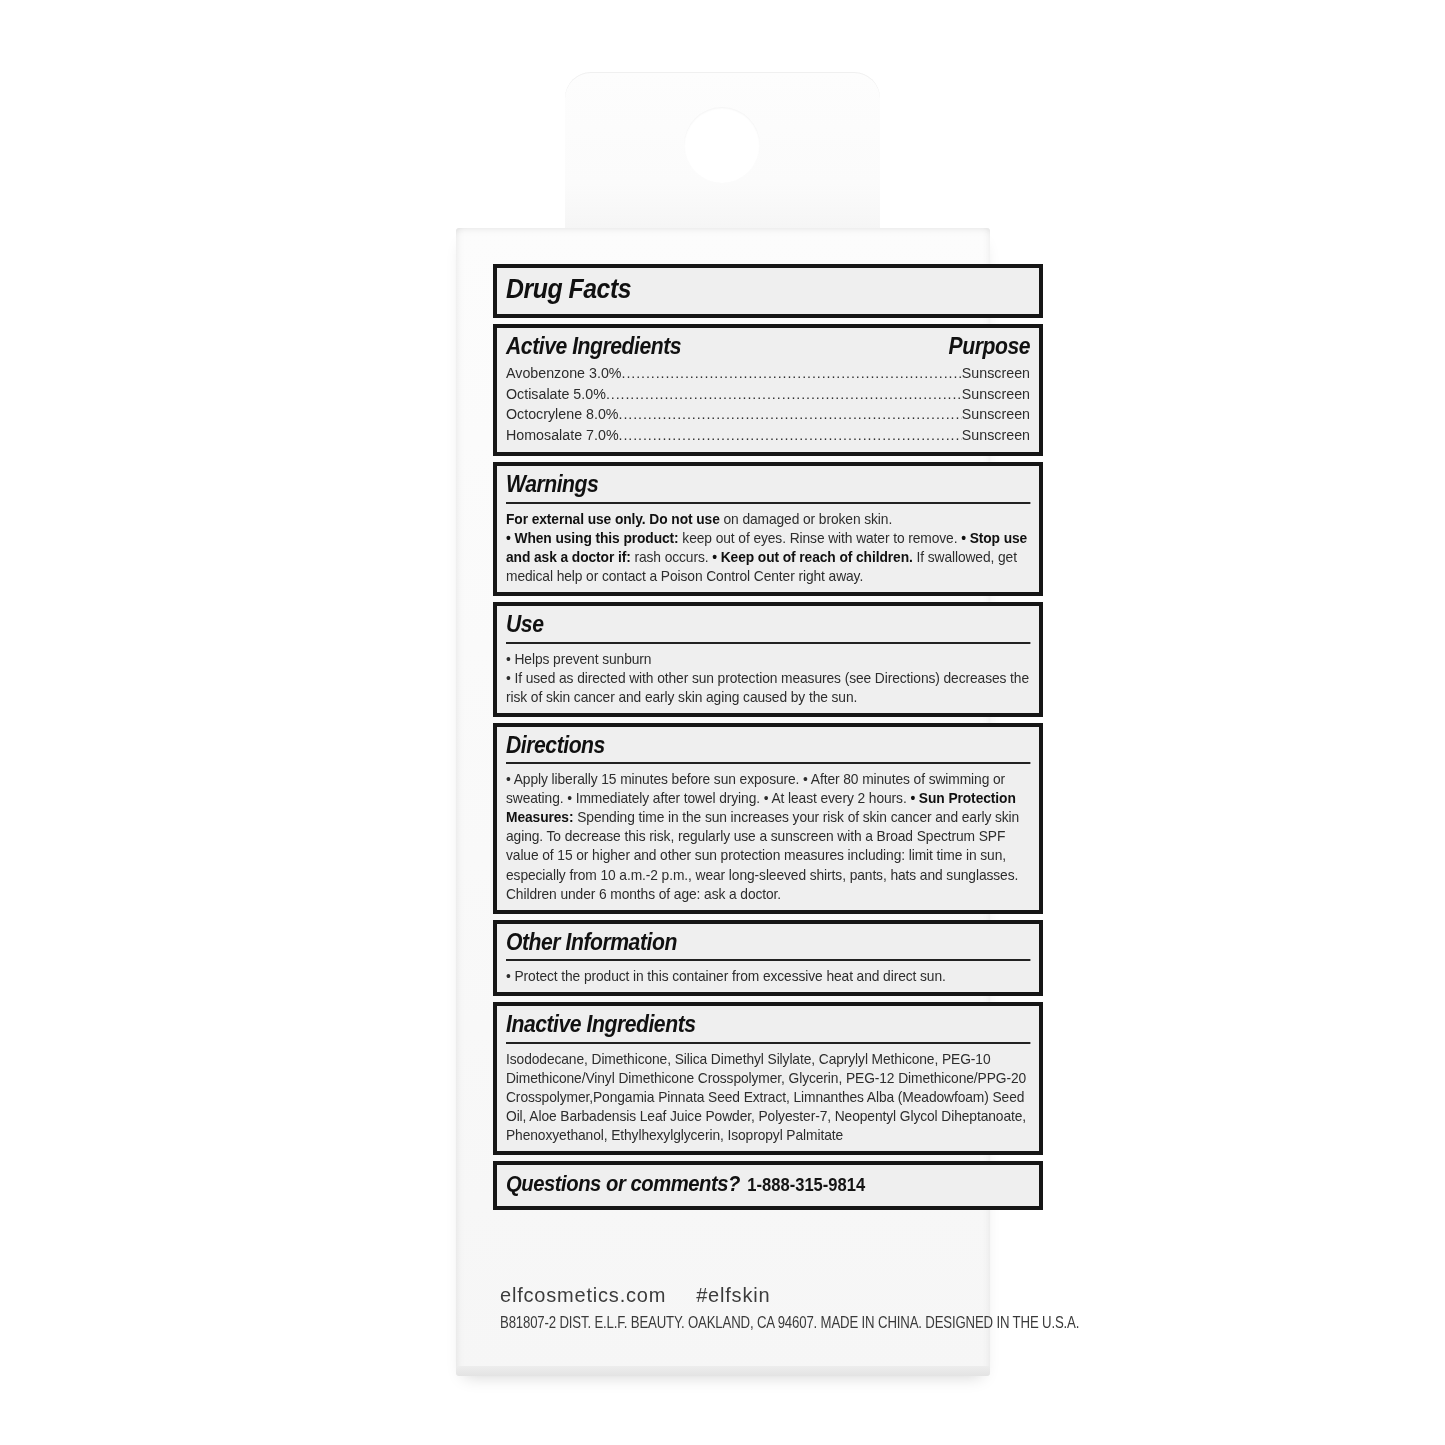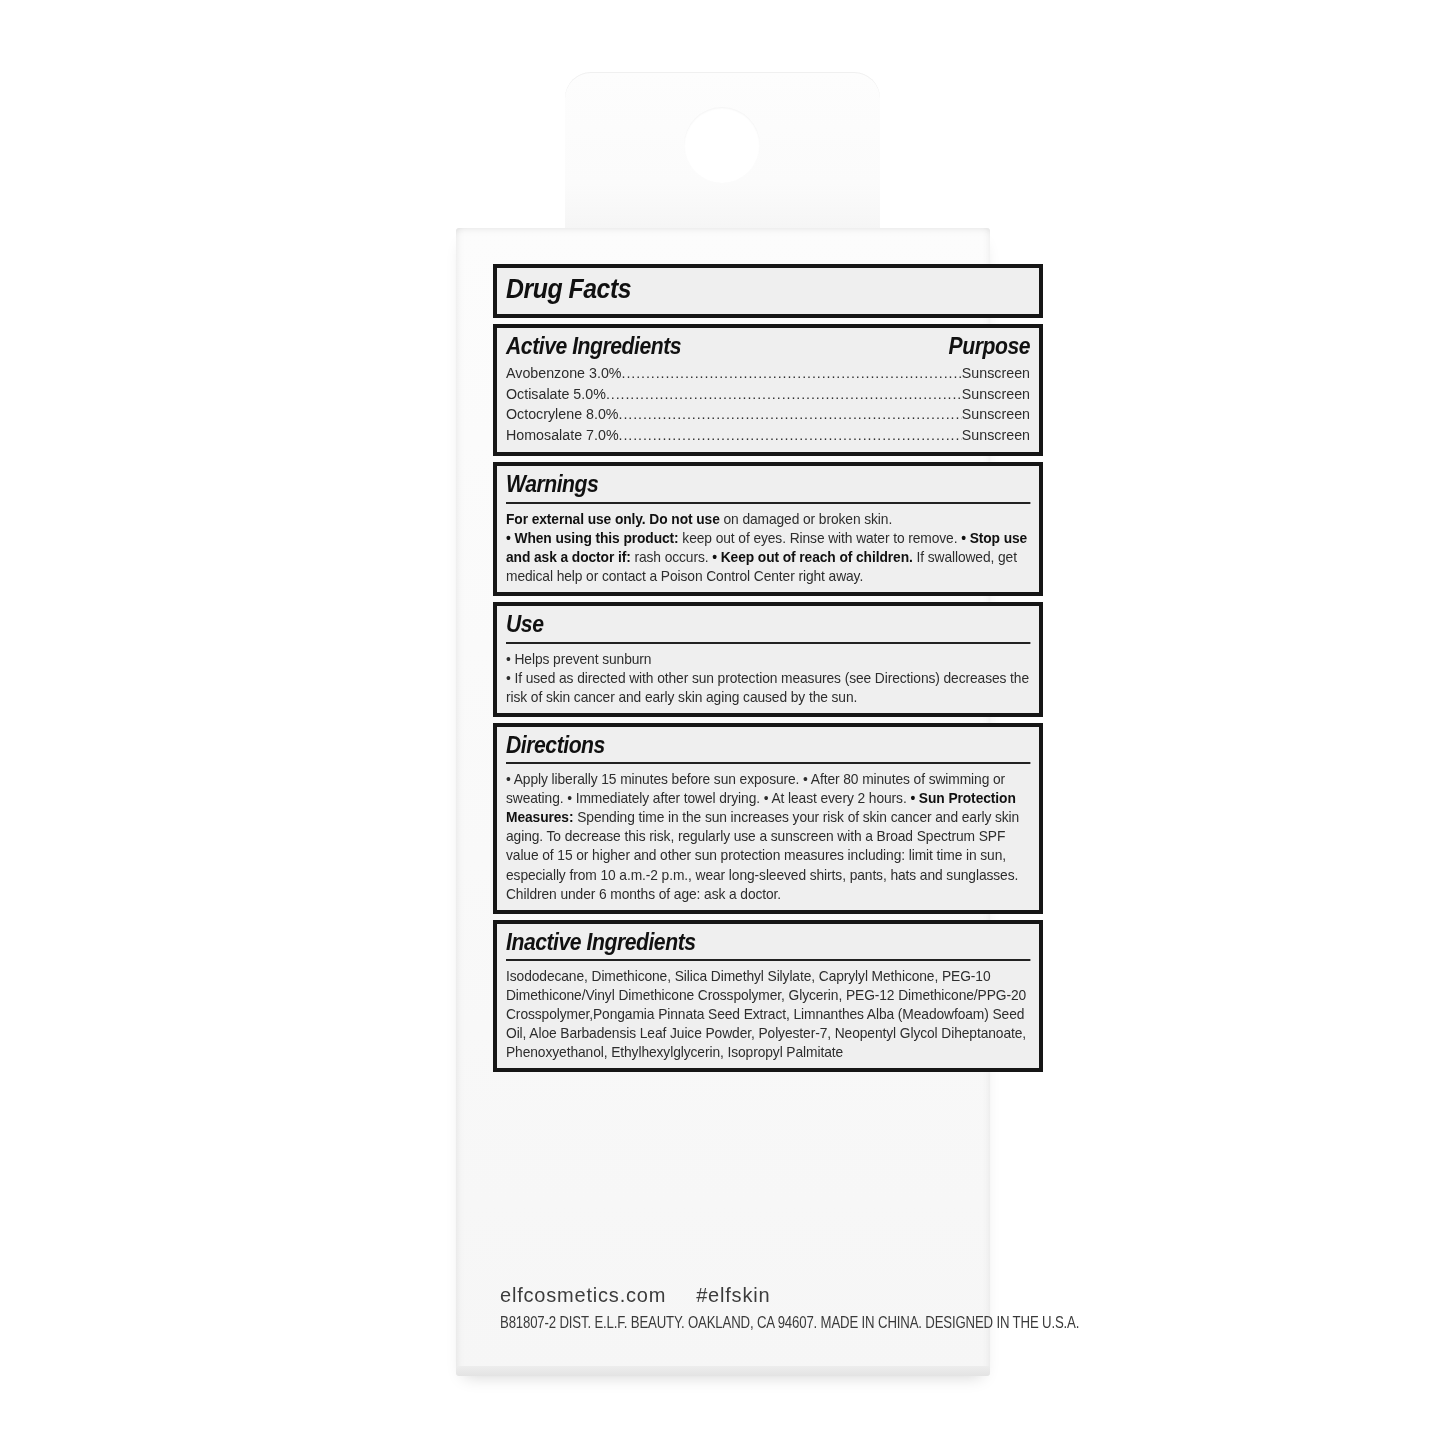--- a/index.html
+++ b/index.html
@@ -147,22 +147,36 @@
           </div>
         </div>
         <div class="section-box">
           <div class="condense">
             <div class="sec-title ruled">Directions</div>
             <p class="sec-par"><span>• Apply liberally 15 minutes before sun exposure. • After 80 minutes of swimming or sweating. • Immediately after towel drying. • At least every 2 hours. </span><b>• Sun Protection Measures:</b><span> Spending time in the sun increases your risk of skin cancer and early skin aging. To decrease this risk, regularly use a sunscreen with a Broad Spectrum SPF value of 15 or higher and other sun protection measures including: limit time in sun, especially from 10 a.m.-2 p.m., wear long-sleeved shirts, pants, hats and sunglasses. Children under 6 months of age: ask a doctor.</span></p>
           </div>
         </div>
         <div class="section-box">
           <div class="condense">
+            <div class="sec-title ruled">Other Information</div>
+            <p class="sec-par"><span>• Protect the product in this container from excessive heat and direct sun.</span></p>
+          </div>
+        </div>
+        <div class="section-box">
+          <div class="condense">
             <div class="sec-title ruled">Inactive Ingredients</div>
             <p class="sec-par"><span>Isododecane, Dimethicone, Silica Dimethyl Silylate, Caprylyl Methicone, PEG-10 Dimethicone/Vinyl Dimethicone Crosspolymer, Glycerin, PEG-12 Dimethicone/PPG-20 Crosspolymer,Pongamia Pinnata Seed Extract, Limnanthes Alba (Meadowfoam) Seed Oil, Aloe Barbadensis Leaf Juice Powder, Polyester-7, Neopentyl Glycol Diheptanoate, Phenoxyethanol, Ethylhexylglycerin, Isopropyl Palmitate</span></p>
+          </div>
+        </div>
+        <div class="section-box">
+          <div class="condense">
+            <div class="q-row">
+              <span class="q-title">Questions or comments?</span>
+              <span class="q-phone">1-888-315-9814</span>
+            </div>
           </div>
         </div>
       </div>
 
     <div class="footer">
       <div class="site-row">
         <span>elfcosmetics.com</span><span class="hash">#elfskin</span>
       </div>
       <div class="legal">B81807-2 DIST. E.L.F. BEAUTY. OAKLAND, CA 94607. MADE IN CHINA. DESIGNED IN THE U.S.A.</div>
     </div>

